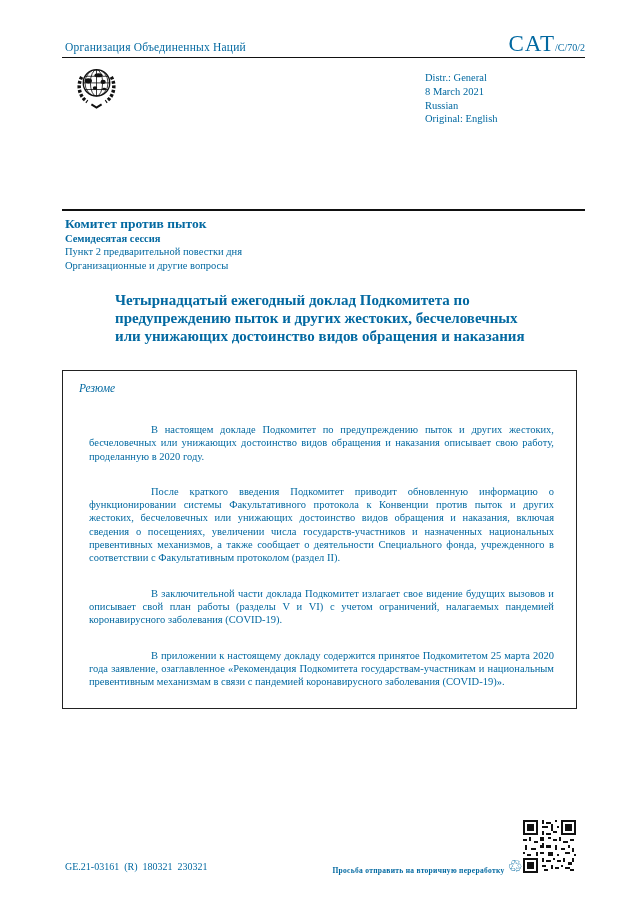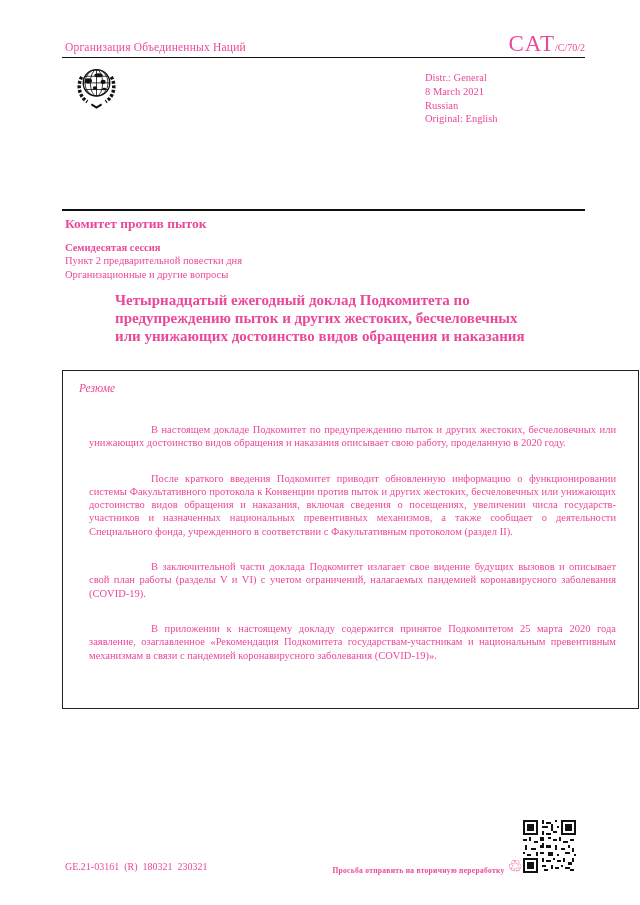--- a/index.html
+++ b/index.html
@@ -2,21 +2,21 @@
 <html><head>
 <meta charset="utf-8">
 <style>
   html, body { margin: 0; padding: 0; background: #fff; }
   .page {
     position: relative;
     width: 640px;
     height: 905px;
     background: #ffffff;
     font-family: "Liberation Serif", serif;
-    color: #ec4899;
+    color: #0369a1;
     overflow: hidden;
   }
 
   
   .org-name {
     position: absolute; left: 65px; top: 41px;
     font-size: 11.5px; letter-spacing: 0.2px;
   }
   .doc-symbol {
     position: absolute; right: 55px; top: 31px;
@@ -39,33 +39,33 @@
     position: absolute; left: 425px; top: 71px;
     font-size: 10.5px; line-height: 13.8px;
   }
   .thick-rule {
     position: absolute; left: 62px; right: 55px; top: 209px;
     height: 2.4px; background: #111;
   }
 
   
   .committee { position: absolute; left: 65px; top: 217px; line-height: 13.2px; }
-  .committee .name { font-size: 13.5px; font-weight: bold; margin-bottom: 11px; }
+  .committee .name { font-size: 13.5px; font-weight: bold; margin-bottom: 2px; }
   .committee .session { font-size: 10.5px; font-weight: bold; }
   .committee .item, .committee .topic { font-size: 10.5px; }
 
   
   .report-title {
     position: absolute; left: 115px; top: 291px; width: 412px;
     font-size: 15px; font-weight: bold; line-height: 18.2px;
   }
 
   
   .summary-box {
-    position: absolute; left: 62px; top: 370px; width: 577px; height: 339px;
+    position: absolute; left: 62px; top: 370px; width: 515px; height: 339px;
     border: 1px solid #222; box-sizing: border-box;
   }
   .summary-label {
     position: absolute; left: 16px; top: 11px;
     font-size: 11.5px; font-style: italic;
   }
   .summary-paras { position: absolute; left: 0; right: 0; top: 30px; }
   .summary-paras p {
     margin: 22px 22px 0 26px;
     font-size: 10.5px; line-height: 13.3px;

